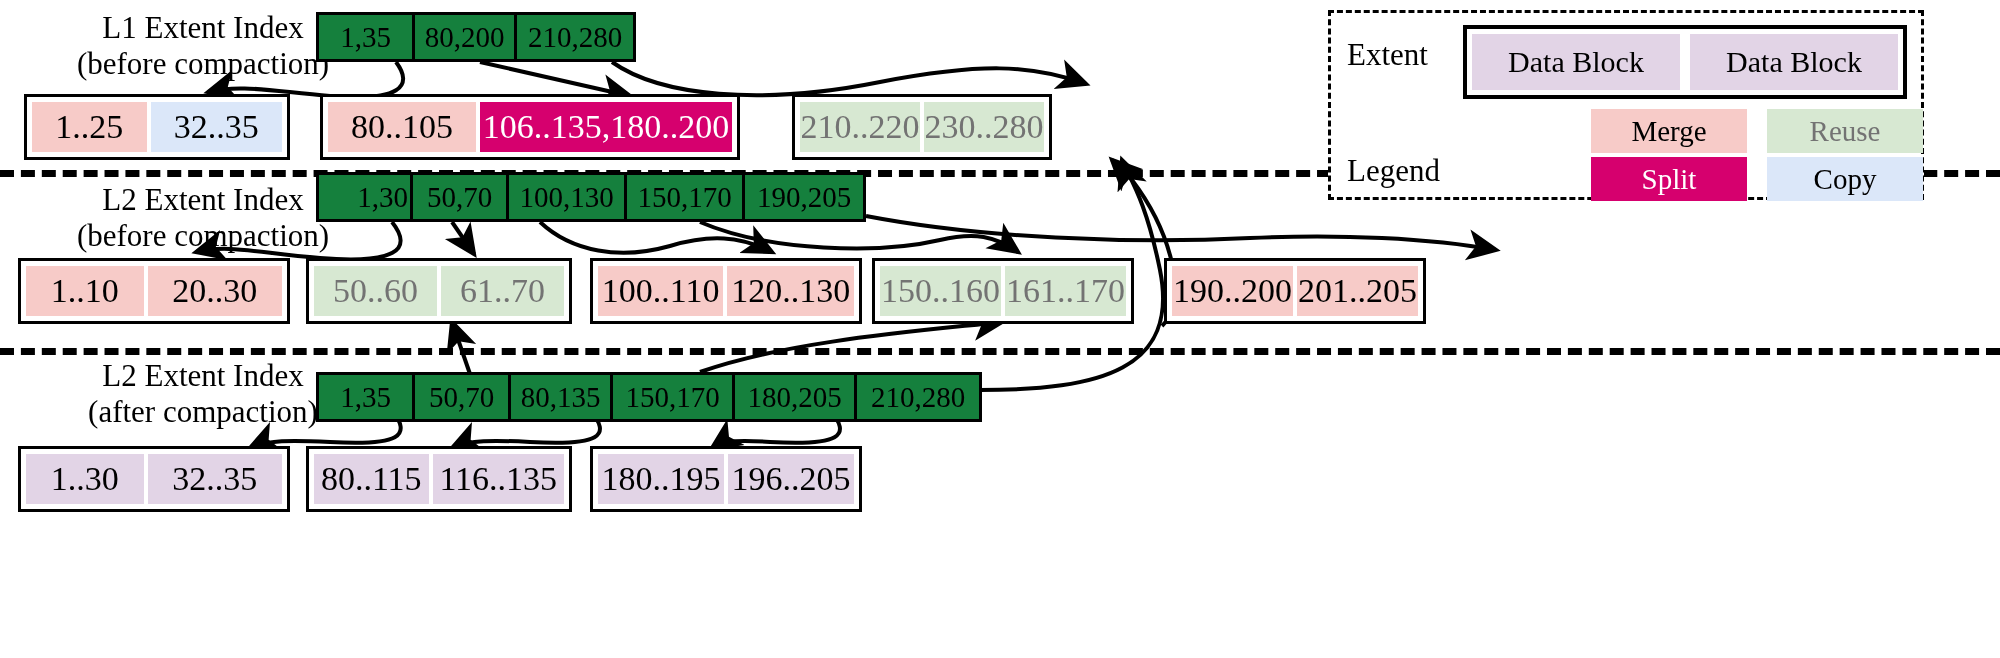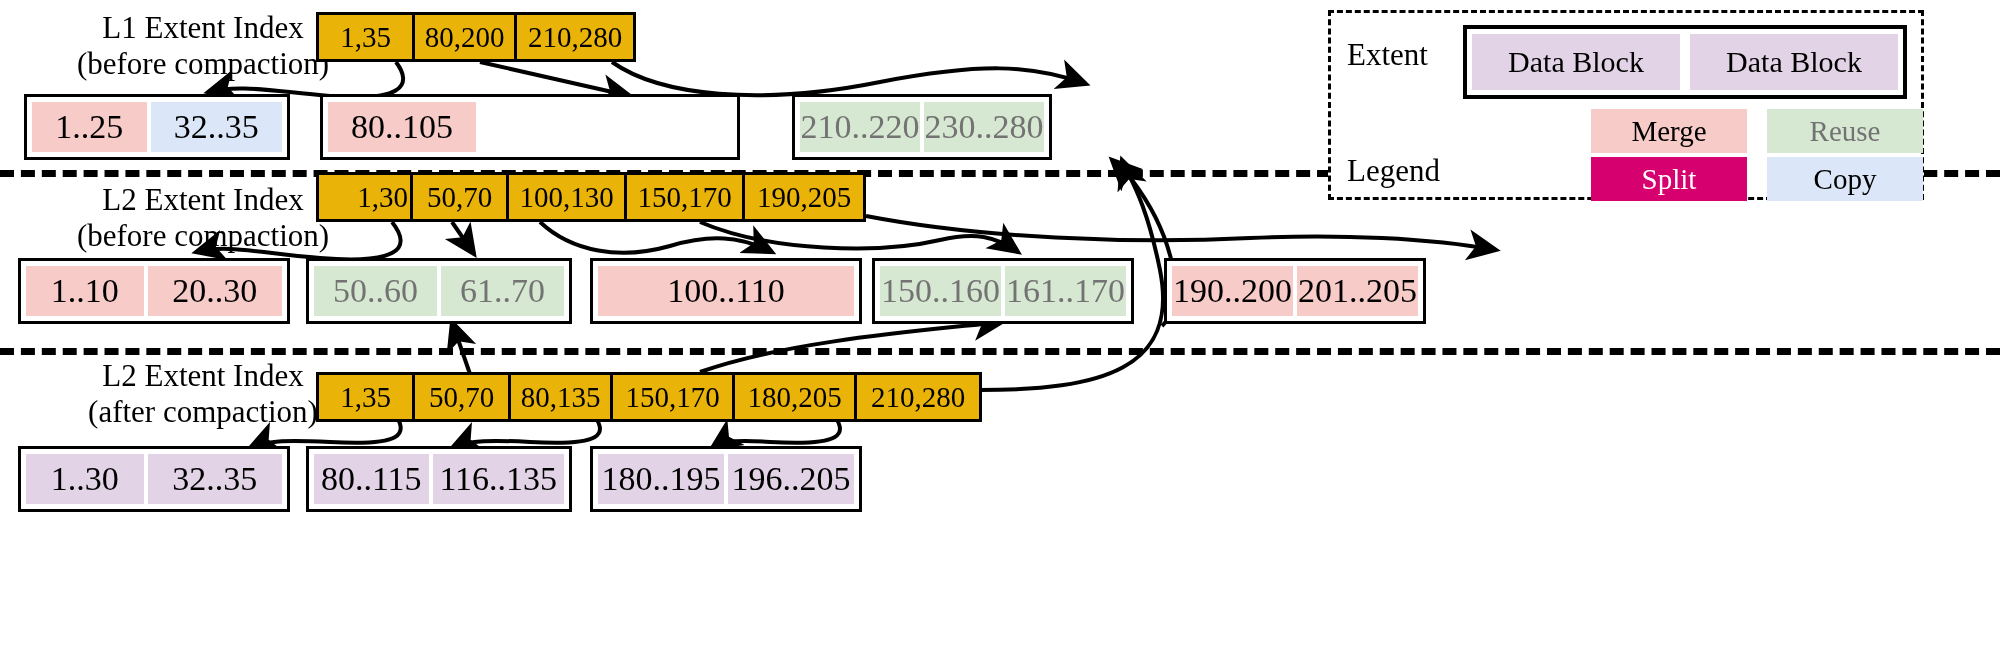--- a/index.html
+++ b/index.html
@@ -31,21 +31,21 @@
     color: #000;
     white-space: nowrap;
   }
   .caption .l2 { display: block; }
 
   
   .index-node {
     position: absolute;
     display: flex;
     border: 3px solid #000;
-    background: #eab308;
+    background: #15803d;
     box-sizing: border-box;
     height: 50px;
   }
   .index-cell {
     display: flex;
     align-items: center;
     justify-content: center;
     font-size: 29px;
     border-right: 3px solid #000;
     box-sizing: border-box;
@@ -187,20 +187,21 @@
     <div class="index-cell" style="width:116px;">210,280</div>
   </div>
 
   <div class="extent" style="left:24px; top:94px; width:266px;">
     <div class="block c-merge">1..25</div>
     <div class="block c-copy">32..35</div>
   </div>
 
   <div class="extent" style="left:320px; top:94px; width:420px;">
     <div class="block c-merge" style="flex:0 0 148px;">80..105</div>
+    <div class="block c-split">106..135,180..200</div>
   </div>
 
   <div class="extent" style="left:792px; top:94px; width:260px;">
     <div class="block c-reuse">210..220</div>
     <div class="block c-reuse">230..280</div>
   </div>
 
   <div class="divider" style="top:170px;"></div>
 
   <div class="caption" style="left:38px; top:182px; width:330px;">
@@ -221,20 +222,21 @@
     <div class="block c-merge">20..30</div>
   </div>
 
   <div class="extent" style="left:306px; top:258px; width:266px;">
     <div class="block c-reuse">50..60</div>
     <div class="block c-reuse">61..70</div>
   </div>
 
   <div class="extent" style="left:590px; top:258px; width:272px;">
     <div class="block c-merge">100..110</div>
+    <div class="block c-merge">120..130</div>
   </div>
 
   <div class="extent" style="left:872px; top:258px; width:262px;">
     <div class="block c-reuse">150..160</div>
     <div class="block c-reuse">161..170</div>
   </div>
 
   <div class="extent" style="left:1164px; top:258px; width:262px;">
     <div class="block c-merge">190..200</div>
     <div class="block c-merge">201..205</div>

